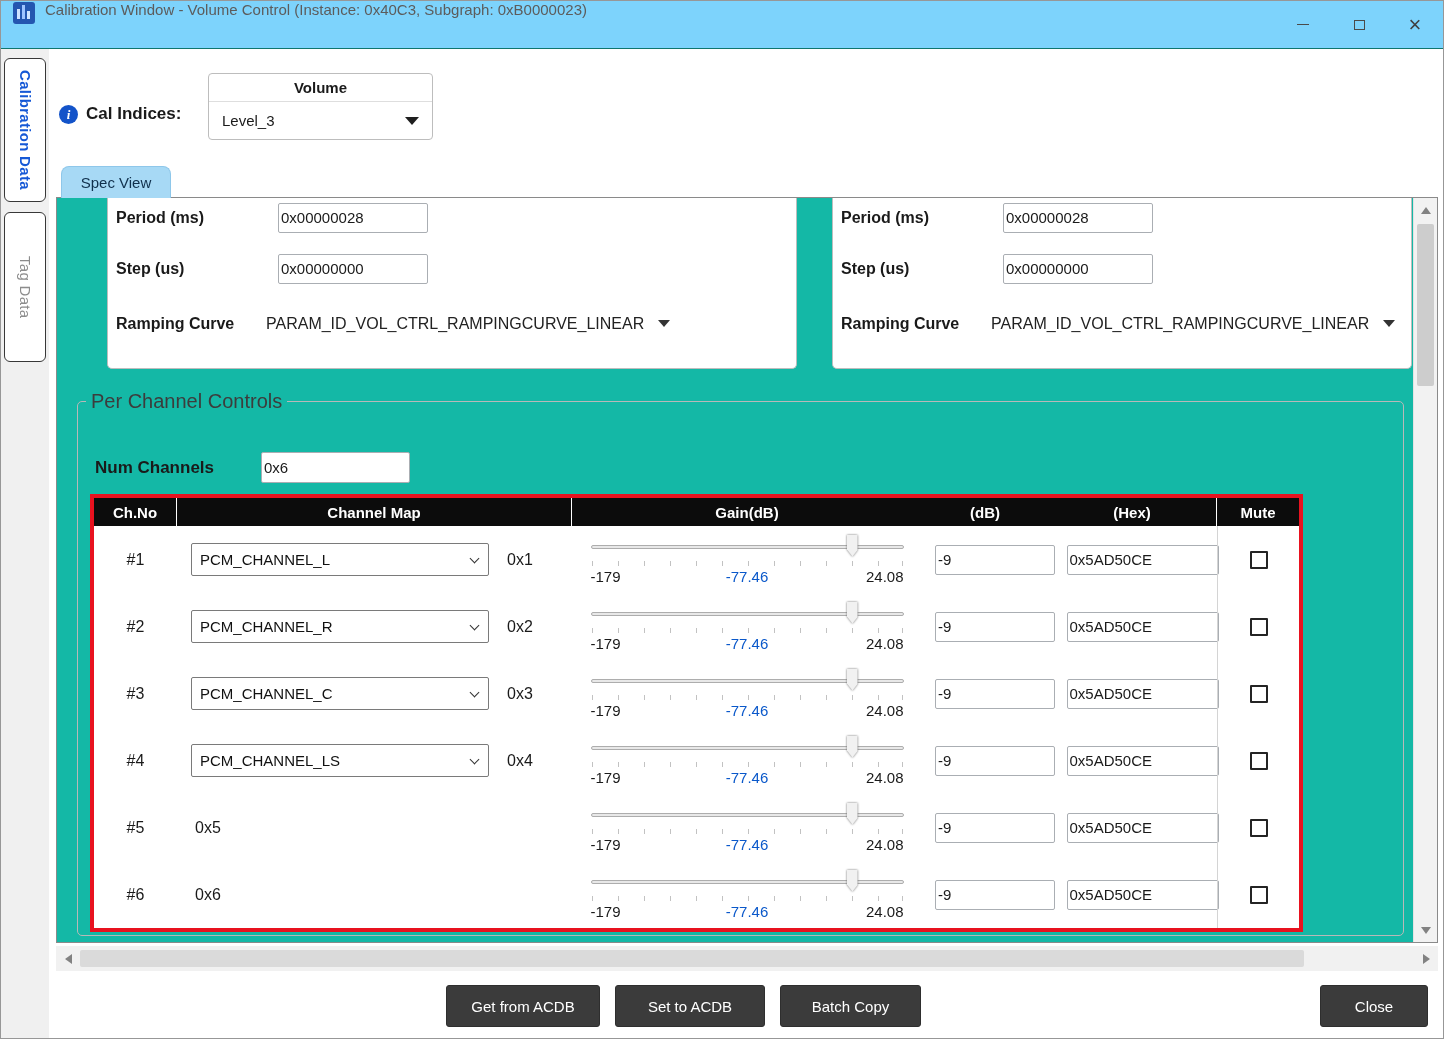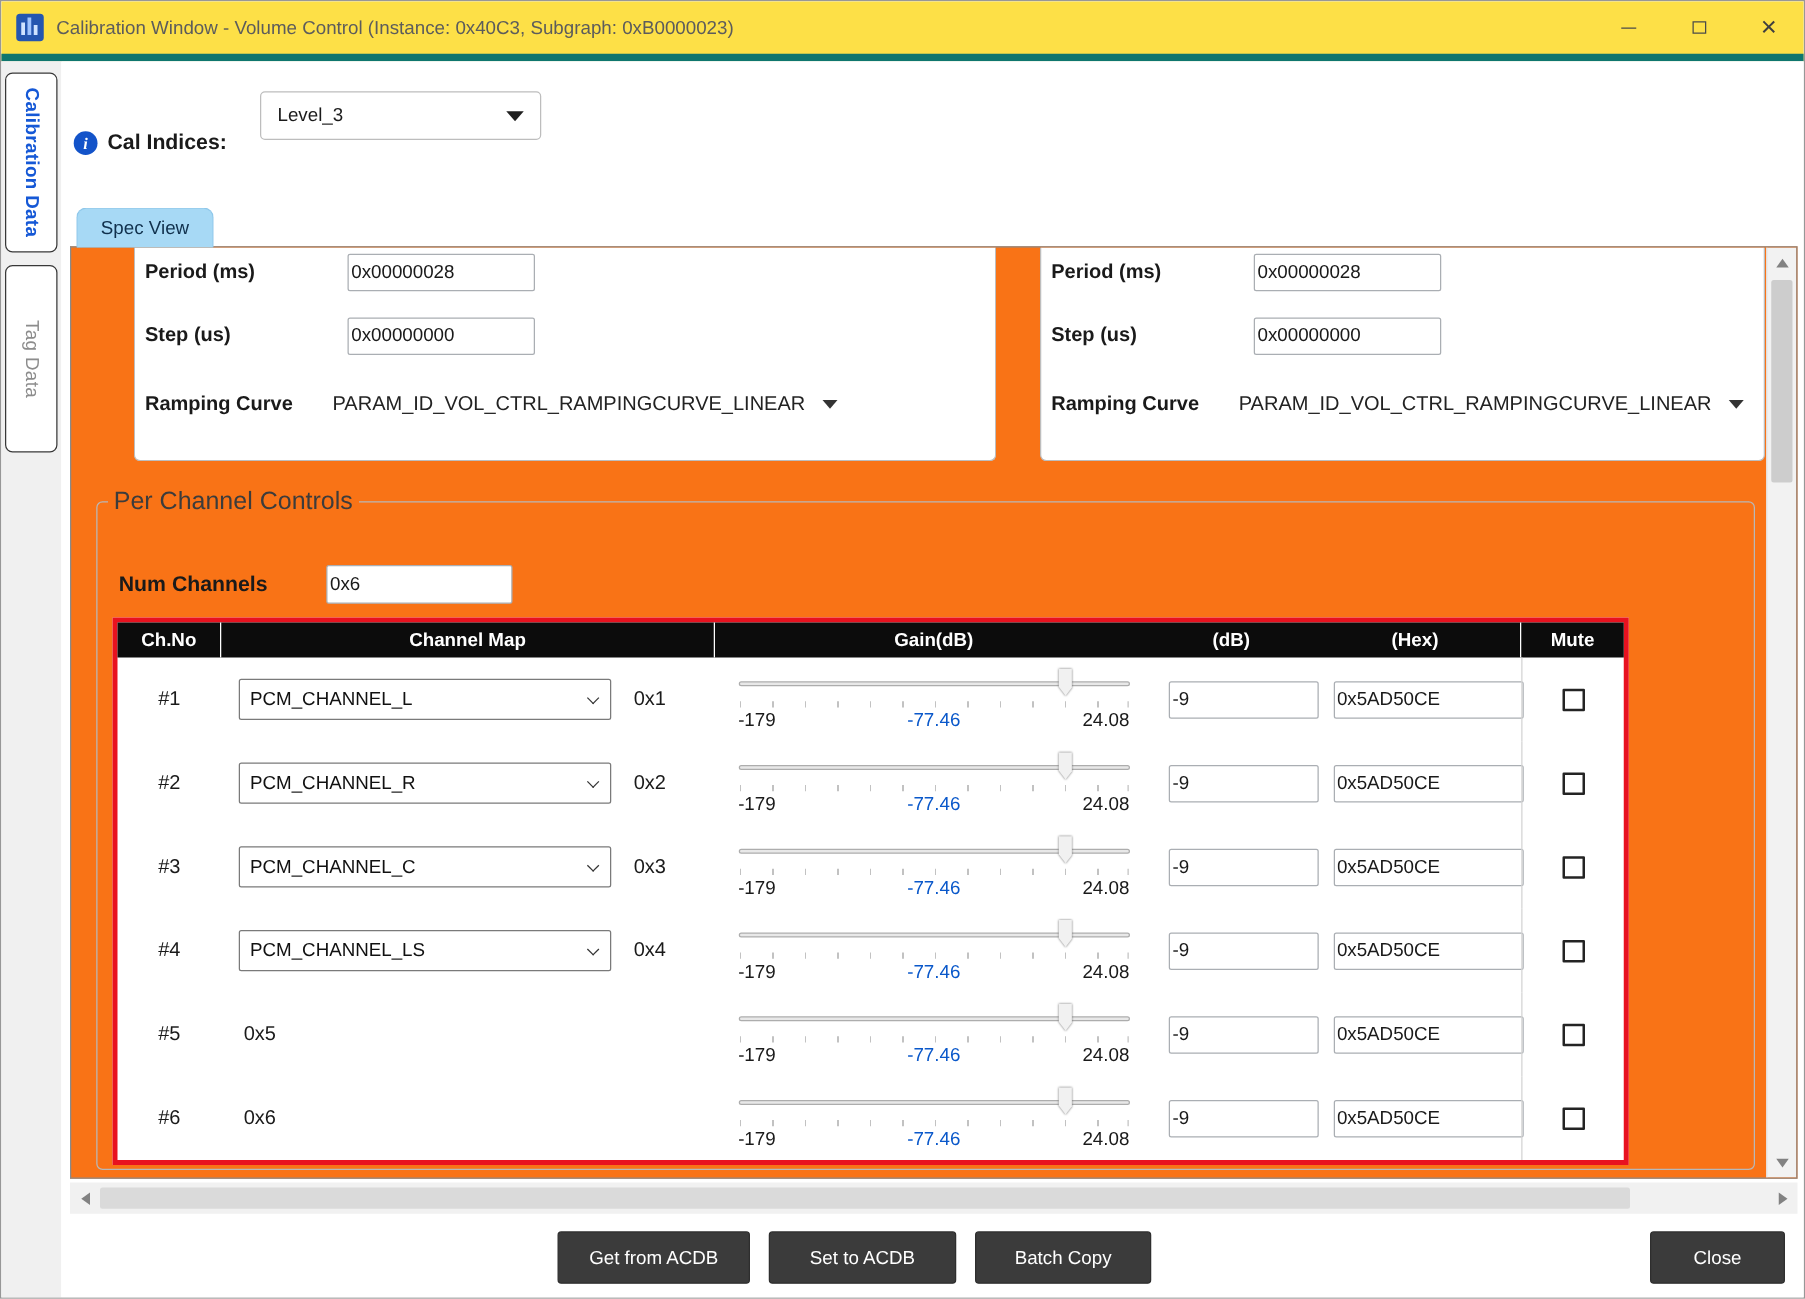--- a/index.html
+++ b/index.html
@@ -3,22 +3,22 @@
 <meta charset="utf-8">
 <style>
   html,body { margin:0; padding:0; background:#cfcfcf; }
   * { box-sizing:border-box; }
   .window {
     width:1444px; height:1039px; background:#fff; position:relative;
     border:1px solid #979797; font-family:"Liberation Sans", sans-serif;
     color:#1a1a1a; overflow:hidden; display:flex; flex-direction:column;
   }
   
-  .titlebar { flex:0 0 48px; background:#fde047; border-bottom:6px solid #0f766e;
-    display:flex; align-items:center; }
+  .titlebar { flex:0 0 48px; background:#7dd3fc; border-bottom:1px solid #0f766e;
+    display:flex; }
   .app-icon { width:24px; height:24px; margin:0 9px 0 11px; display:flex; }
   .title { font-size:15px; color:#5c5c5c; white-space:nowrap; }
   .win-controls { margin-left:auto; display:flex; height:100%; }
   .win-btn { width:56px; height:100%; border:none; background:transparent; cursor:default;
     display:flex; align-items:center; justify-content:center; }
   .glyph-min { width:12px; height:0; border-top:1.4px solid #4a4a4a; display:block; }
   .glyph-max { width:11px; height:10px; border:1.4px solid #4a4a4a; display:block; }
   .glyph-close::after { content:"×"; font-size:22px; color:#3f3f3f; line-height:1; }
   
   .wbody { flex:1; display:flex; min-height:0; }
@@ -43,21 +43,21 @@
   .vol-value { height:37px; display:flex; align-items:center; padding:0 13px; font-size:15px; }
   .tri-down { width:0; height:0; border-left:7px solid transparent; border-right:7px solid transparent;
     border-top:8px solid #1f1f1f; margin-left:auto; }
   .tri-down.sm { border-left-width:6px; border-right-width:6px; border-top-width:7px;
     margin-left:14px; border-top-color:#333; }
   .spec-tab { position:absolute; left:12px; top:117px; width:110px; height:32px; z-index:3;
     background:#a7d9f5; border:1px solid #8ec7ea; border-bottom:none; border-radius:8px 8px 0 0;
     display:flex; align-items:center; justify-content:center; font-size:15px; color:#10304c; }
   
   .content-panel { position:absolute; left:7px; top:148px; width:1382px; height:746px;
-    border:1px solid #8a8a8a; background:#f97316; overflow:hidden; }
+    border:1px solid #8a8a8a; background:#14b8a6; overflow:hidden; }
   .param-groups { position:absolute; top:0; left:0; right:24px; display:flex;
     gap:35px; padding-left:50px; overflow:hidden; }
   .param-group { height:171px; border:1px solid #bdbdbd; border-top:none;
     border-radius:0 0 5px 5px; padding:2px 0 0 8px; background:#fff; }
   .pg-left { width:690px; flex:0 0 690px; }
   .pg-right { width:580px; flex:0 0 580px; overflow:hidden; }
   .pg-row { display:flex; align-items:center; height:31px; margin-top:2px; white-space:nowrap; }
   .pg-row + .pg-row { margin-top:20px; }
   .pg-row.ramp { margin-top:24px; }
   .pg-label { width:142px; flex:0 0 142px; font-size:16px; font-weight:700; }
@@ -181,20 +181,21 @@
         <span>Tag Data</span>
       </div>
     </div>
 
     <div class="main">
 
       <span class="info-icon"></span>
       <span class="cal-label">Cal Indices:</span>
 
       <div class="vol-combo">
+        <div class="vol-head">Volume</div>
         <div class="vol-value">
           <span>Level_3</span>
           <span class="tri-down"></span>
         </div>
       </div>
 
       <div class="spec-tab">
         <span>Spec View</span>
       </div>
 

